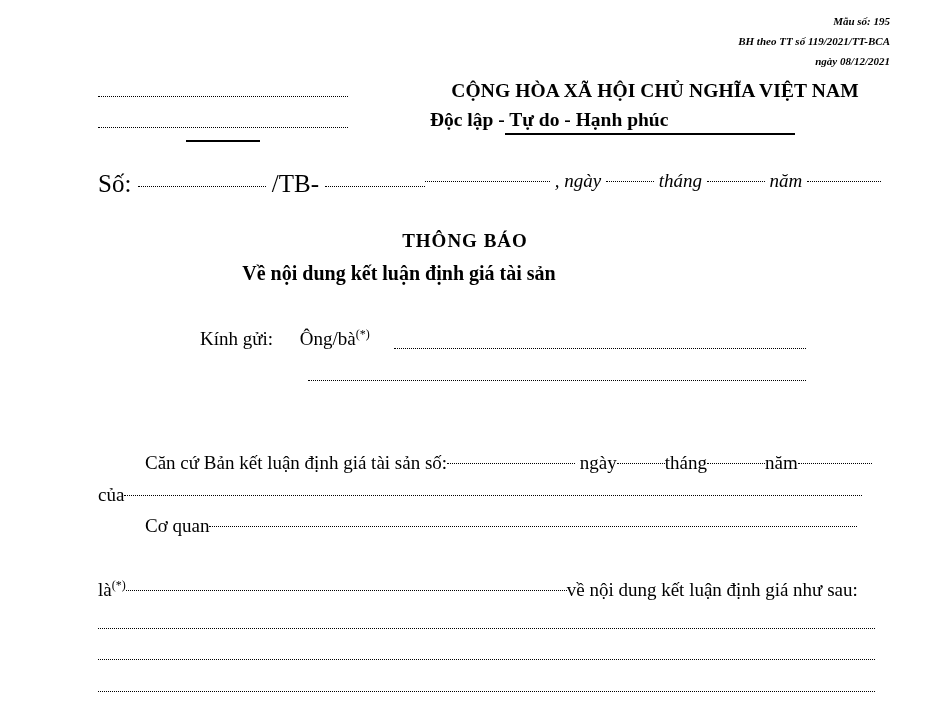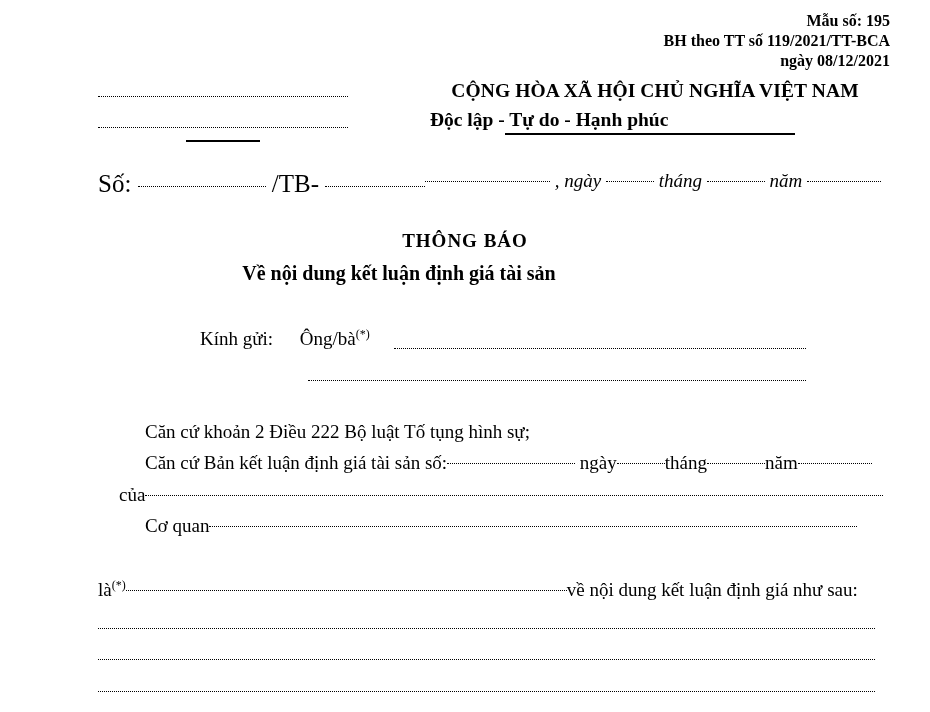--- a/index.html
+++ b/index.html
@@ -17,22 +17,23 @@
     height: 712px;
     overflow: hidden;
     background: #ffffff;
   }
   .abs { position: absolute; }
 
   
   .form-ref {
     right: 40px;
     text-align: right;
-    font-weight: bold;
-    font-size: 16px;
+    font-style: italic;
+    font-weight: bold;
+    font-size: 11px;
     line-height: 20px;
     white-space: nowrap;
   }
   .form-ref-1 { top: 11px; }
   .form-ref-2 { top: 31px; }
   .form-ref-3 { top: 51px; }
 
   
   .nat-title {
     left: 430px;
@@ -123,21 +124,21 @@
   .recip-dot-1 { left: 394px; top: 348px; width: 412px; }
   .recip-dot-2 { left: 308px; top: 380px; width: 498px; }
 
   
   .body-line {
     font-size: 19px;
     white-space: nowrap;
   }
   .ln1 { left: 145px; top: 421px; }
   .ln2 { left: 145px; top: 452px; }
-  .ln3 { left: 98px;  top: 484px; margin-left: 21px; }
+  .ln3 { left: 98px;  top: 484px; }
   .ln4 { left: 145px; top: 515px; }
   .ln5 { left: 98px;  top: 546px; }
   .ln6 { left: 98px;  top: 578px; }
 
   .inl-dot {
     display: inline-block;
     border-bottom: 1.6px dotted #000;
     vertical-align: 5px;
     height: 0;
   }
@@ -193,21 +194,20 @@
   <div class="abs doc-title">THÔNG BÁO</div>
   <div class="abs doc-subtitle">Về nội dung kết luận định giá tài sản</div>
 
   <div class="abs kinh-gui">
     <span class="lbl">Kính gửi:</span>
     <span>Ông/bà</span><span class="sup">(*)</span>
   </div>
   <div class="abs dotline recip-dot-1"></div>
   <div class="abs dotline recip-dot-2"></div>
 
-  <div class="abs body-line ln1">Căn cứ khoản 2 Điều 222 Bộ luật Tố tụng hình sự;</div>
 
   <div class="abs body-line ln2">
     <span>Căn cứ Bản kết luận định giá tài sản số:</span><span class="inl-dot d-sonum"></span>
     <span> ngày</span><span class="inl-dot d-ngay"></span><span>tháng</span><span class="inl-dot d-thang"></span><span>năm</span><span class="inl-dot d-nam"></span>
   </div>
 
   <div class="abs body-line ln3">
     <span>của</span><span class="inl-dot d-cua"></span>
   </div>
 

